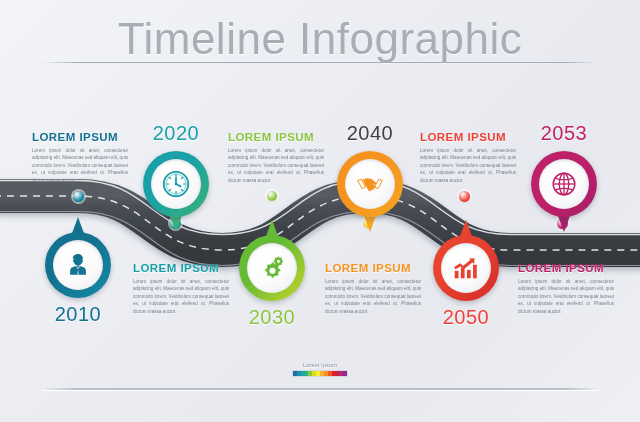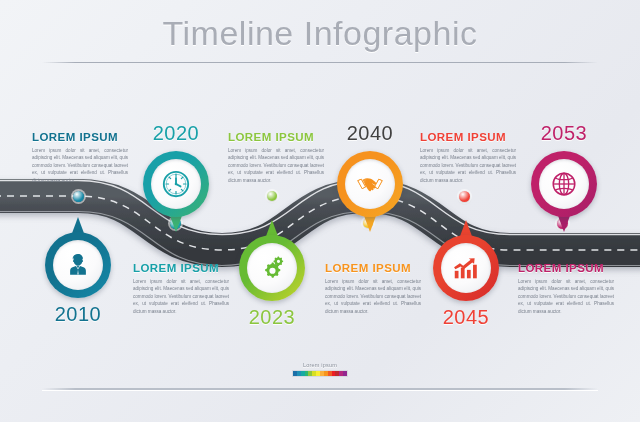--- a/index.html
+++ b/index.html
@@ -7,21 +7,21 @@
     width:640px;height:422px;overflow:hidden;
     font-family:"Liberation Sans",sans-serif;
     background:linear-gradient(135deg,#f2f4f7 0%,#eceef3 35%,#e7e9ef 70%,#eef0f4 100%);
     position:relative;
   }
   #stage{position:absolute;inset:0;}
 
   
   .title{
     position:absolute;left:0;top:14px;width:640px;text-align:center;
-    font-size:34px;font-weight:300;letter-spacing:.5px;
+    font-size:44px;font-weight:300;letter-spacing:.5px;
     color:#a9adb6;white-space:nowrap;
     text-shadow:0 1px 0 #ffffff;
   }
   .title-rule{
     position:absolute;left:42px;top:62px;width:556px;height:1px;
     background:linear-gradient(to right,rgba(160,166,178,0) 0%,#a7adb8 6%,#a7adb8 94%,rgba(160,166,178,0) 100%);
   }
   .footer-rule{
     position:absolute;left:42px;top:388px;width:556px;height:2px;
     background:linear-gradient(to right,rgba(170,176,188,0) 0%,#b9bfc9 6%,#b9bfc9 94%,rgba(170,176,188,0) 100%);
@@ -163,21 +163,21 @@
             <path d="M9 0 L16 19 L2 19 Z" fill="#66bb34"></path>
           </svg></div>
         <div class="ring" style="background: linear-gradient(135deg, rgb(102, 187, 52) 0%, rgb(102, 187, 52) 40%, rgb(197, 212, 42) 100%);">
           <div class="ring-inner">
             <svg width="30" height="30" viewBox="0 0 32 32">
               <path fill="#66bb34" d="M13.4 12.6l-1.6-.5-1.2 1.2.5 1.6-.8 1.9-1.6.6v1.7l1.6.6.8 1.9-.5 1.6 1.2 1.2 1.6-.5 1.9.8.6 1.6h1.7l.6-1.6 1.9-.8 1.6.5 1.2-1.2-.5-1.6.8-1.9 1.6-.6v-1.7l-1.6-.6-.8-1.9.5-1.6-1.2-1.2-1.6.5-1.9-.8-.6-1.6h-1.7l-.6 1.6-1.9.8zM16.5 15.6a3.3 3.3 0 1 1 0 6.6 3.3 3.3 0 0 1 0-6.6z"></path>
               <path fill="#66bb34" d="M20.6 5.2l-1-.3-.8.8.3 1-.5 1.2-1 .4v1.1l1 .4.5 1.2-.3 1 .8.8 1-.3 1.2.5.4 1h1.1l.4-1 1.2-.5 1 .3.8-.8-.3-1 .5-1.2 1-.4V8.3l-1-.4-.5-1.2.3-1-.8-.8-1 .3-1.2-.5-.4-1h-1.1l-.4 1zM22.9 7.2a1.7 1.7 0 1 1 0 3.4 1.7 1.7 0 0 1 0-3.4z"></path>
             </svg>
           </div>
         </div>
-        <div class="year below" style="color: rgb(140, 198, 63);">2023</div>
+        <div class="year below" style="color: rgb(140, 198, 63);">2030</div>
       </div>
       <div class="milestone" style="left: 370px; top: 184px;">
         <div class="pin-tail" style="top: 28px;"><svg width="18" height="20" viewBox="0 0 18 20">
             <path d="M9 20 L16 1 L2 1 Z" fill="#f5a623"></path>
           </svg></div>
         <div class="ring" style="background: linear-gradient(135deg, rgb(246, 146, 30) 0%, rgb(246, 146, 30) 40%, rgb(245, 166, 35) 100%);">
           <div class="ring-inner">
             <svg width="30" height="30" viewBox="0 0 32 32">
               <path fill="#f6921e" d="M2.5 12.2l4.3-1.8 5.1 8.9-4.3 2z"></path>
               <path fill="#ffffff" stroke="#f6921e" stroke-width=".9" d="M3 12.4l3.6-1.5 4.6 8.1L7.6 21z"></path>
@@ -198,21 +198,21 @@
           <div class="ring-inner">
             <svg width="30" height="30" viewBox="0 0 32 32">
               <rect x="4" y="19" width="4" height="8" fill="#e8432f"></rect>
               <rect x="10.5" y="15.5" width="4" height="11.5" fill="#e8432f"></rect>
               <rect x="17" y="18" width="4" height="9" fill="#e8432f"></rect>
               <rect x="23.5" y="12.5" width="4" height="14.5" fill="#e8432f"></rect>
               <path fill="#e8432f" d="M4.6 17.2l-1.3-1.9 6.2-4.3 3.5 2.6 7.9-6.3-1.9-1.5 6.2-.3-.6 6-1.9-1.5-8.7 7-3.6-2.7z"></path>
             </svg>
           </div>
         </div>
-        <div class="year below" style="color: rgb(239, 65, 54);">2045</div>
+        <div class="year below" style="color: rgb(239, 65, 54);">2050</div>
       </div>
       <div class="milestone" style="left: 564px; top: 184px;">
         <div class="pin-tail" style="top: 28px;"><svg width="18" height="20" viewBox="0 0 18 20">
             <path d="M9 20 L16 1 L2 1 Z" fill="#a81e68"></path>
           </svg></div>
         <div class="ring" style="background: linear-gradient(135deg, rgb(191, 33, 105) 0%, rgb(191, 33, 105) 40%, rgb(168, 30, 104) 100%);">
           <div class="ring-inner">
             <svg width="30" height="30" viewBox="0 0 32 32">
               <circle cx="16" cy="16" r="11.5" fill="none" stroke="#bf2169" stroke-width="1.6"></circle>
               <ellipse cx="16" cy="16" rx="5" ry="11.5" fill="none" stroke="#bf2169" stroke-width="1.4"></ellipse>

